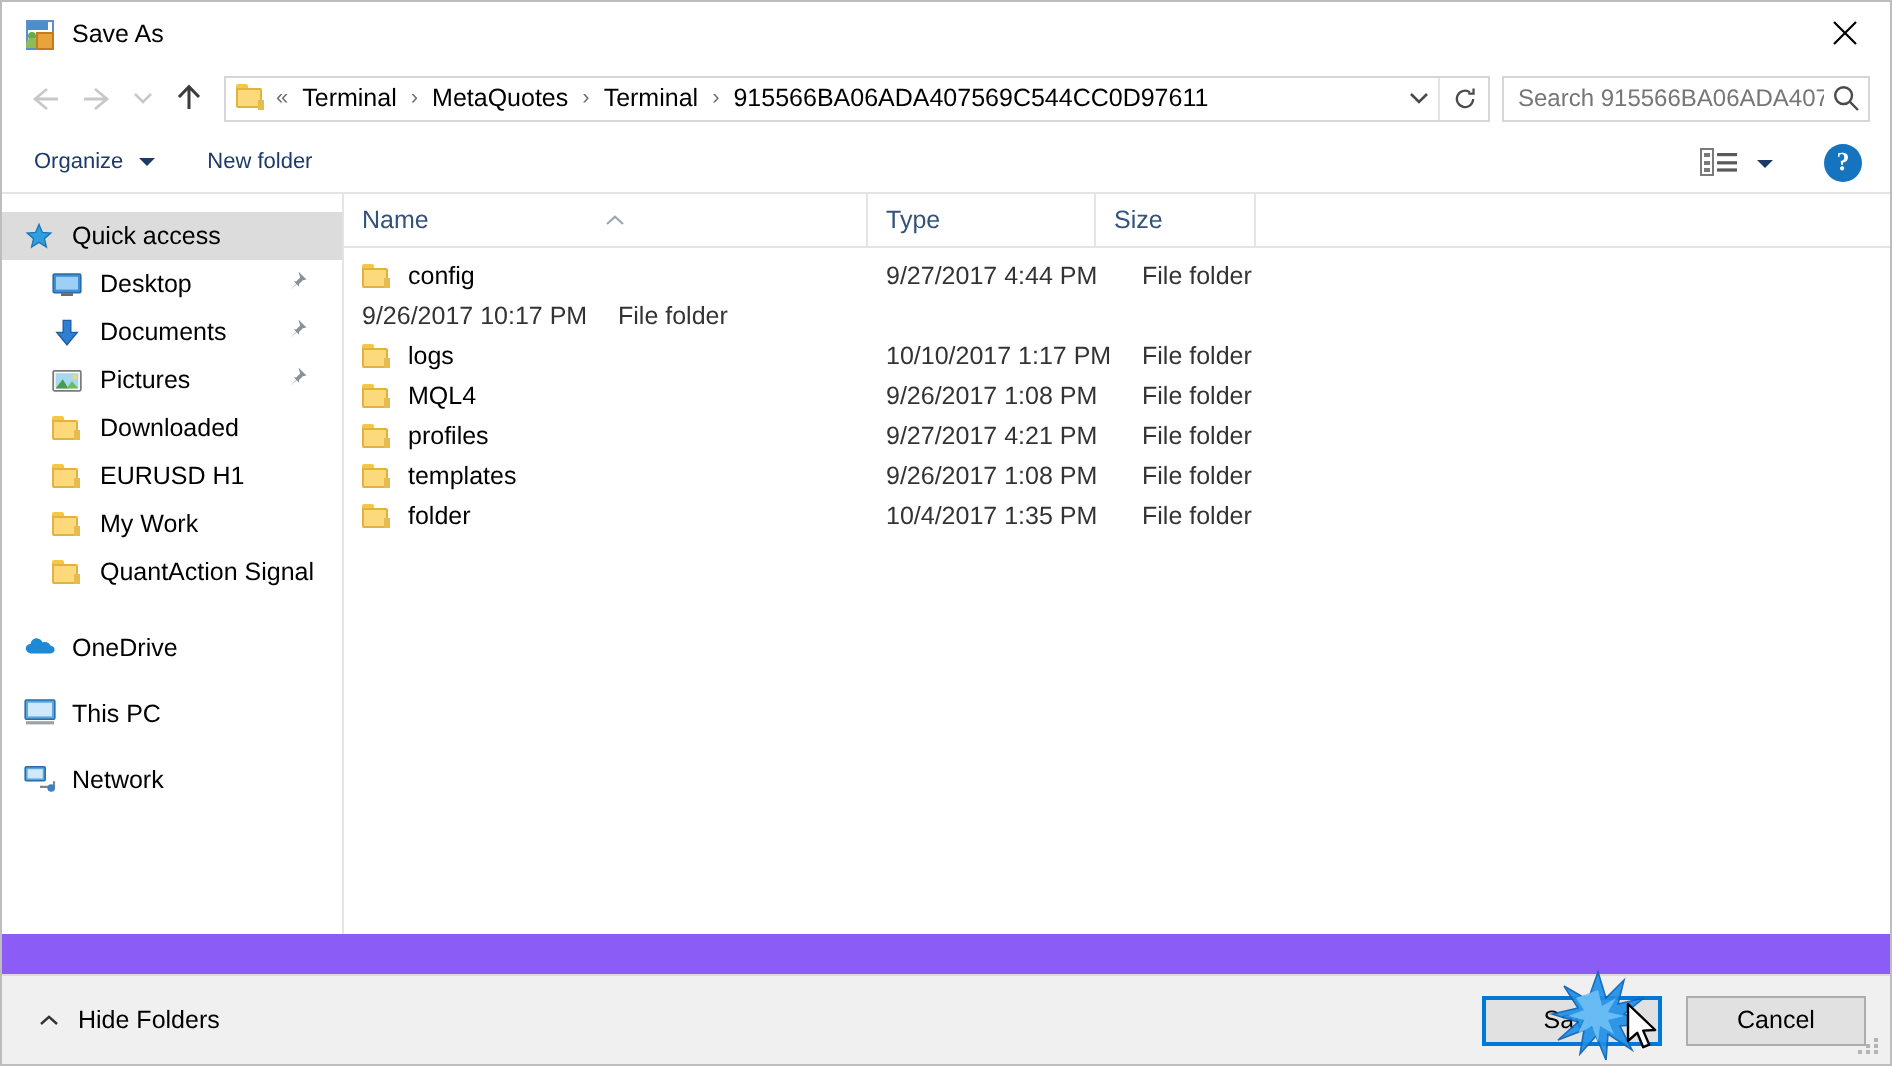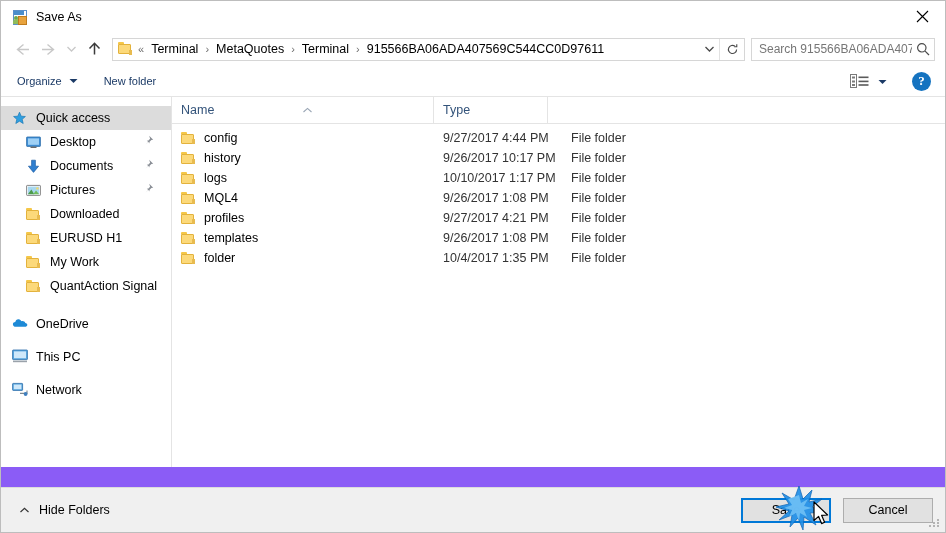--- a/index.html
+++ b/index.html
@@ -729,48 +729,43 @@
           <span>Name</span>
           <span class="sort-caret">
             <svg width="11" height="7" viewBox="0 0 11 7">
                 <path d="M1.5 5 L5.5 1.4 L9.5 5" stroke="#9aa6b5" stroke-width="1.1" fill="none"></path>
               </svg>
           </span>
         </div>
         <div class="col type">
           <span>Type</span>
         </div>
+        <div class="col size">
+          <span>Size</span>
+        </div>
         <div class="col tail"></div>
       </div>
 
       <div class="rows">
 
         <div class="row">
           <div class="cell name">
             <span class="folder">
                 <span class="tab"></span>
                 <span class="bodyf"></span>
                 <span class="shade"></span>
               </span>
             <span>config</span>
           </div>
           <div class="cell date">9/27/2017 4:44 PM</div>
           <div class="cell type">File folder</div>
           <div class="cell size"></div>
         </div>
 
         <div class="row">
-          <div class="cell name">
-            <span class="folder">
-                <span class="tab"></span>
-                <span class="bodyf"></span>
-                <span class="shade"></span>
-              </span>
-            <span>history</span>
-          </div>
           <div class="cell date">9/26/2017 10:17 PM</div>
           <div class="cell type">File folder</div>
           <div class="cell size"></div>
         </div>
 
         <div class="row">
           <div class="cell name">
             <span class="folder">
                 <span class="tab"></span>
                 <span class="bodyf"></span>

